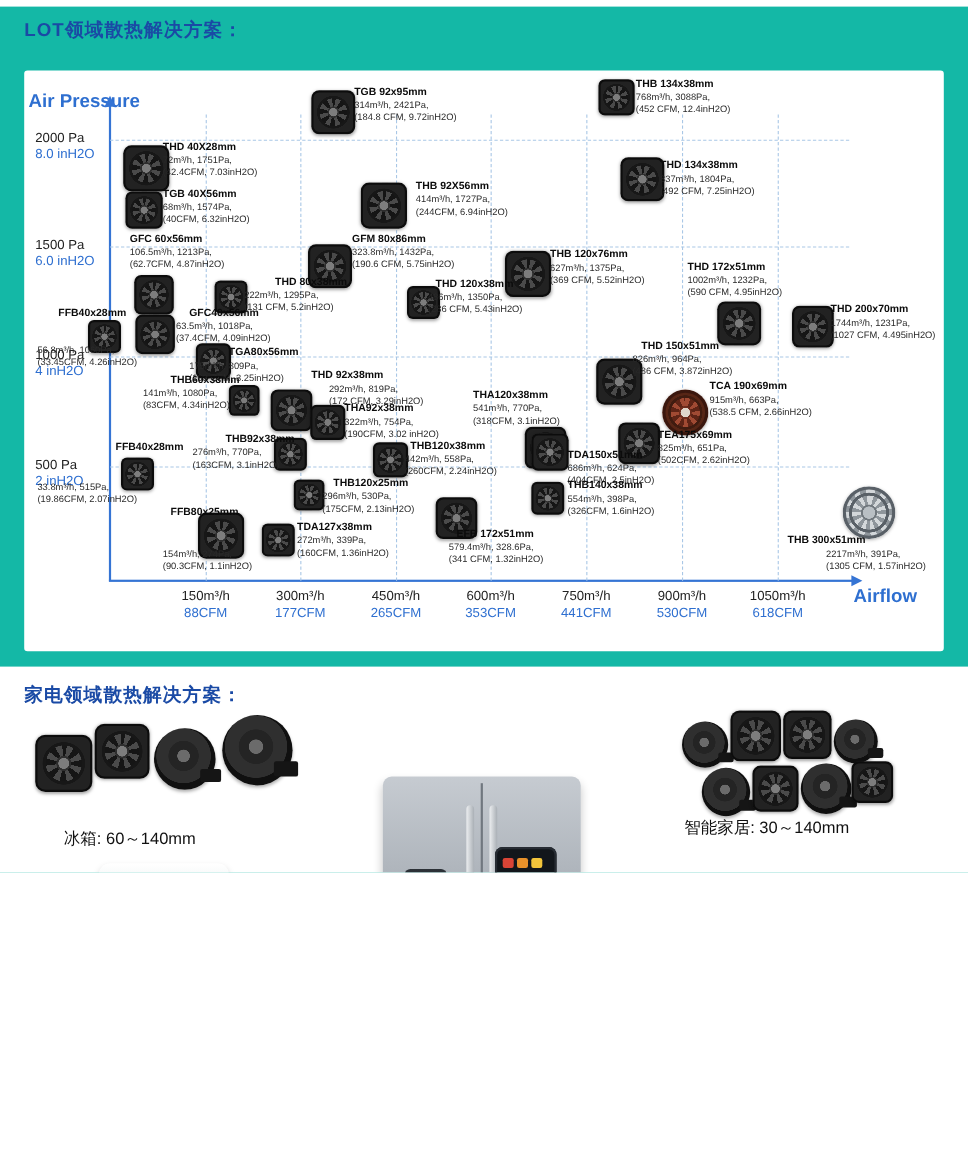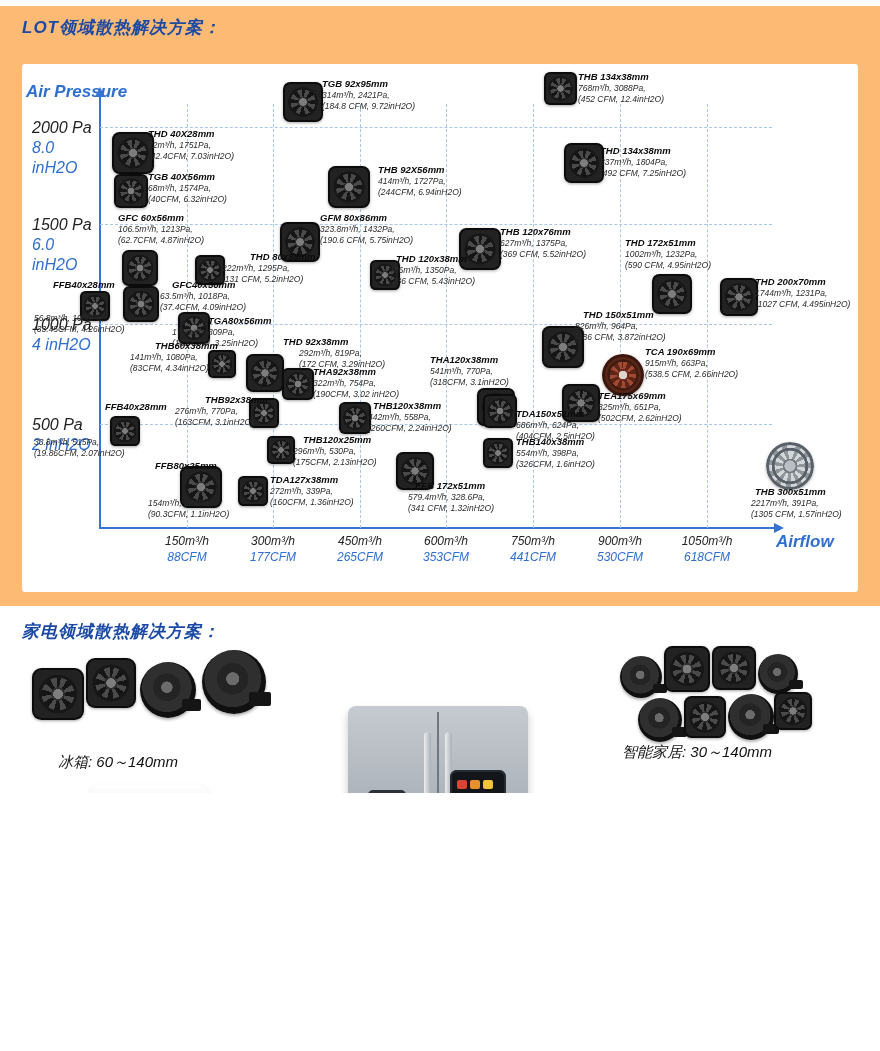--- a/index.html
+++ b/index.html
@@ -1,33 +1,33 @@
 <!DOCTYPE html>
 <html><head>
 <meta charset="utf-8">
 <style>
   html,body{margin:0;padding:0;}
   body{font-family:"Liberation Sans","DejaVu Sans",sans-serif;}
-  .page{position:relative;width:880px;height:793px;background:#fdba74;overflow:hidden;font-style:italic;}
+  .page{position:relative;width:880px;height:793px;background:#14b8a6;overflow:hidden;}
   #topstrip{position:absolute;left:0;top:0;width:880px;height:6px;background:#ffffff;}
   .sec-title{position:absolute;font-size:17px;font-weight:bold;color:#1a4aa5;letter-spacing:1px;white-space:nowrap;}
   #title1{left:22px;top:16px;}
   
   #card1{position:absolute;left:22px;top:64px;width:836px;height:528px;background:#ffffff;border-radius:3px;}
   #chart{position:absolute;inset:0;}
   .axis-title{position:absolute;color:#2e6fd0;font-size:17px;font-weight:bold;white-space:nowrap;}
   #ytitle{left:4px;top:18px;}
   #xtitle{left:754px;top:468px;}
   #yaxis{position:absolute;left:77px;top:32px;width:2px;height:432px;background:#3574d4;}
   #xaxis{position:absolute;left:77px;top:463px;width:676px;height:2px;background:#3574d4;}
   #yarrow{position:absolute;left:73px;top:23px;width:0;height:0;border-left:5px solid transparent;border-right:5px solid transparent;border-bottom:10px solid #3574d4;}
   #xarrow{position:absolute;left:752px;top:459px;width:0;height:0;border-top:5px solid transparent;border-bottom:5px solid transparent;border-left:10px solid #3574d4;}
   .hgrid{position:absolute;left:78px;width:672px;height:0;border-top:1px dashed #a9c7e6;}
   .vgrid{position:absolute;top:40px;height:424px;width:0;border-left:1px dashed #a9c7e6;}
-  .ytick{position:absolute;left:10px;width:66px;font-size:16px;color:#222;line-height:1.25;}
+  .ytick{position:absolute;left:10px;width:66px;font-size:12px;color:#222;line-height:1.25;}
   .ytick .in{color:#2e6fd0;}
   .xtick{position:absolute;top:470px;width:84px;text-align:center;font-size:12px;color:#222;line-height:1.3;}
   .xtick .cfm{color:#2e6fd0;}
   .fan-name{position:absolute;font-size:9.5px;font-weight:bold;color:#0b0b0b;white-space:nowrap;z-index:5;}
   .fan-specs{position:absolute;font-size:8.5px;color:#2a2a2a;line-height:1.3;white-space:nowrap;z-index:5;}
   .fan-img{position:absolute;border-radius:18%;box-shadow:0 1px 3px rgba(0,0,0,.35),inset 0 0 0 2px #0c0c0c;background:
     radial-gradient(circle at 50% 50%, #7d7d7d 0 13%, #2e2e2e 14% 18%, rgba(0,0,0,0) 19%),
     radial-gradient(circle at 50% 50%, rgba(0,0,0,0) 0 44%, #171717 45% 52%, #222222 53%),
     repeating-conic-gradient(from 10deg, #4a4a4a 0 23deg, #151515 23deg 46deg);
     background-color:#111;z-index:4;}
@@ -357,21 +357,21 @@
           <div>272m³/h, 339Pa,</div>
           <div>(160CFM, 1.36inH2O)</div>
         </div>
         <div class="fan-img" style="left: 374px; top: 388px; width: 38px; height: 38px;"></div>
         <div class="fan-name" style="left: 393px; top: 416px;">EFB 172x51mm</div>
         <div class="fan-specs" style="left: 386px; top: 428px;">
           <div>579.4m³/h, 328.6Pa,</div>
           <div>(341 CFM, 1.32inH2O)</div>
         </div>
         <div class="fan-img silver" style="left: 744px; top: 378px; width: 48px; height: 48px;"></div>
-        <div class="fan-name" style="left: 733px; top: 422px;">THB 300x51mm</div>
+        <div class="fan-name" style="left: 694px; top: 422px;">THB 300x51mm</div>
         <div class="fan-specs" style="left: 729px; top: 434px;">
           <div>2217m³/h, 391Pa,</div>
           <div>(1305 CFM, 1.57inH2O)</div>
         </div>
       </div>
   </div>
 
   <div id="card2">
     <div id="title2" class="sec-title">家电领域散热解决方案：</div>
 

